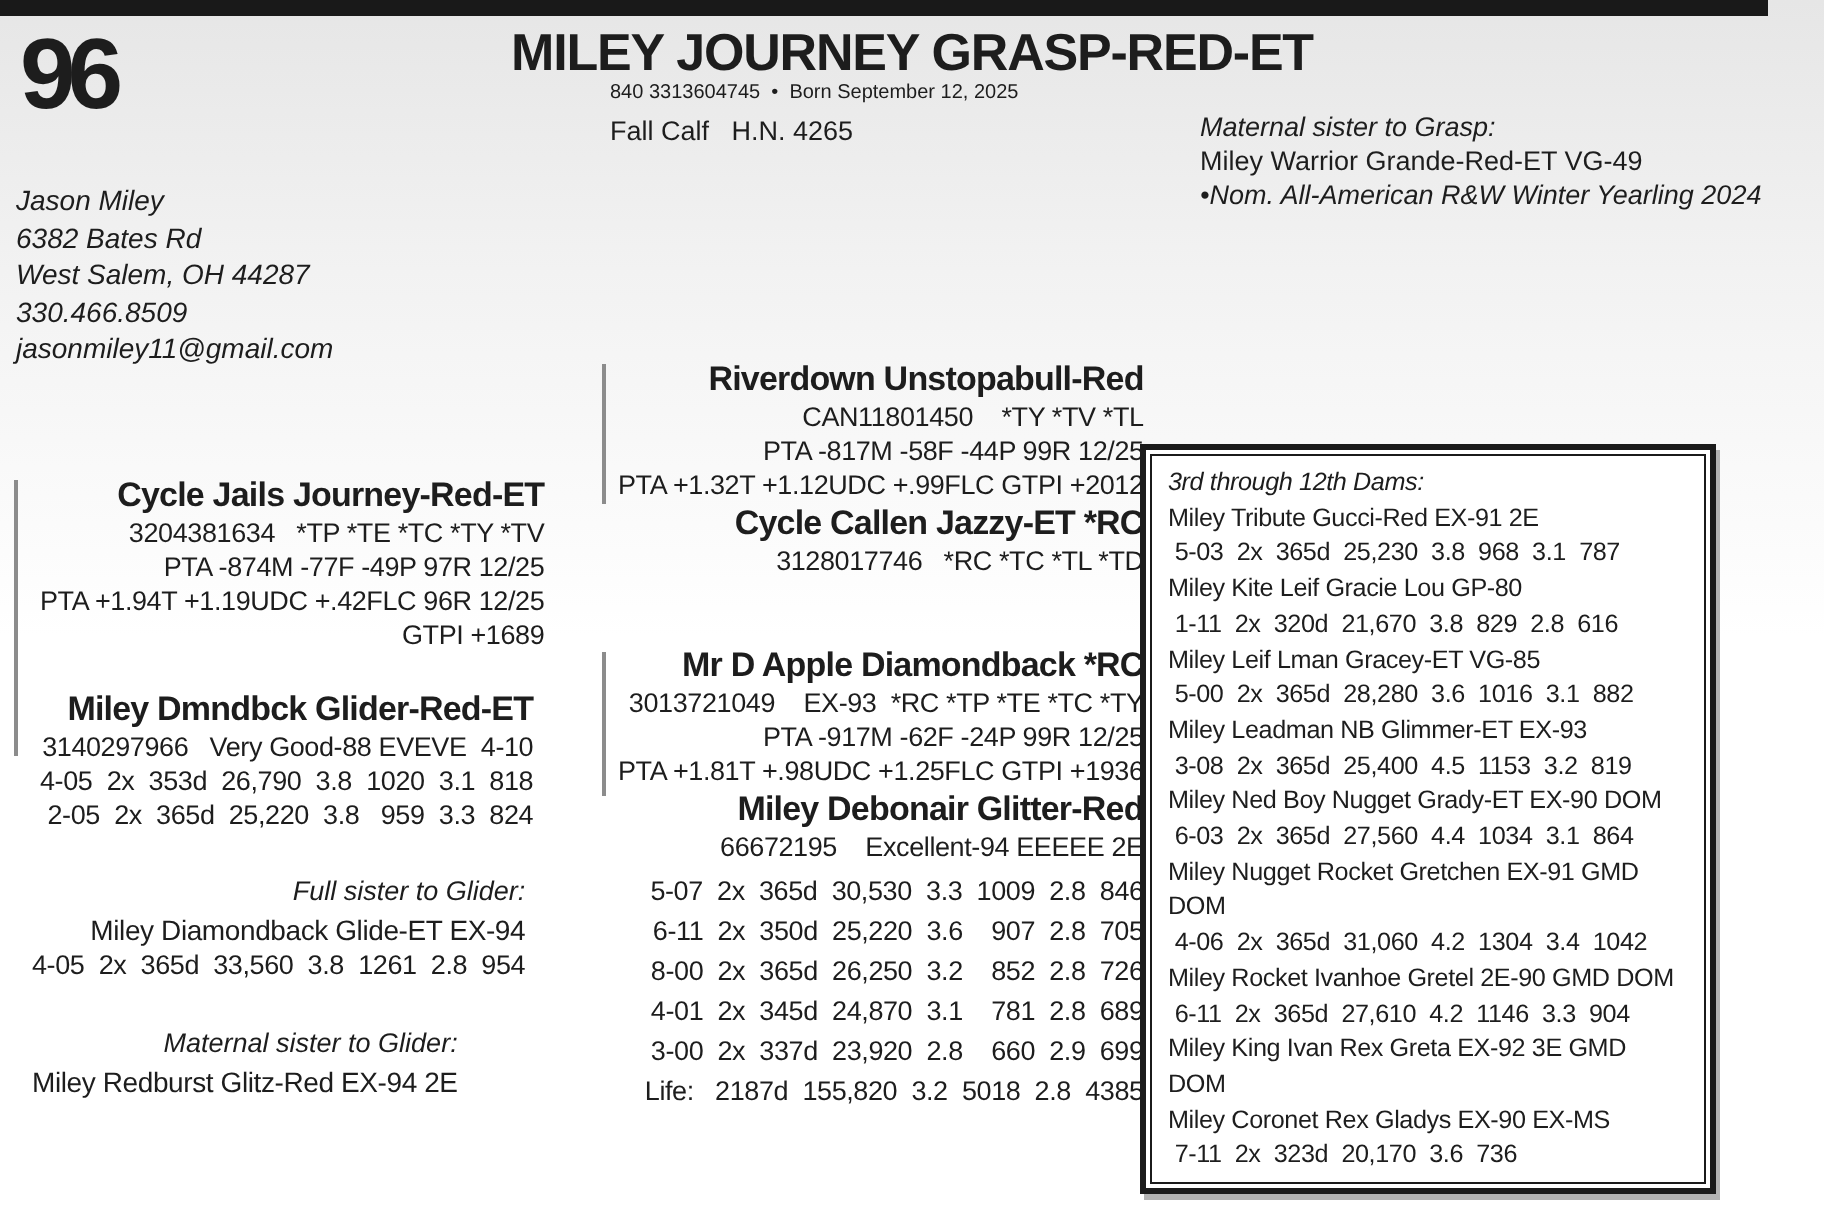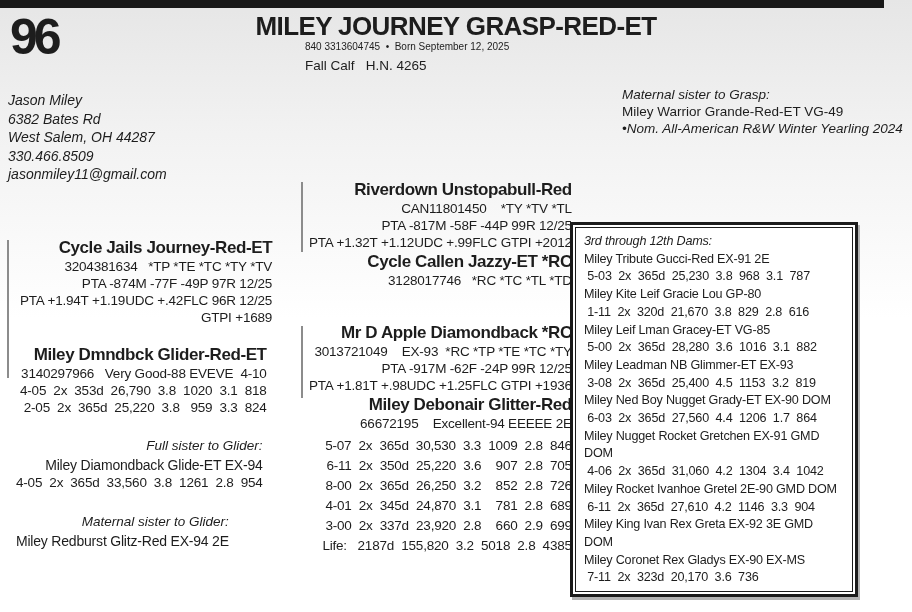--- a/index.html
+++ b/index.html
@@ -5,21 +5,21 @@
   html,body{margin:0;padding:0;}
   body{font-family:"Liberation Sans",sans-serif;color:#1d1d1d;background:#e9e9e9;}
   .page{position:relative;width:912px;height:612px;overflow:hidden;
         background:linear-gradient(180deg,#e6e6e6 0%,#f2f2f2 22%,#ffffff 52%);}
   .topbar{position:absolute;left:0;top:0;width:884px;height:8px;background:#191919;}
   .lot{position:absolute;left:10px;top:0px;font-size:50px;line-height:74px;font-weight:bold;letter-spacing:-4px;}
   .title{position:absolute;left:0;top:11px;width:912px;text-align:center;
          font-size:26px;font-weight:bold;letter-spacing:-0.6px;white-space:pre;}
   .regline{position:absolute;left:305px;top:41px;font-size:10px;white-space:pre-wrap;}
   .calfline{position:absolute;left:305px;top:58px;font-size:13.5px;white-space:pre-wrap;}
-  .msg{position:absolute;left:600px;top:86px;font-size:13.5px;line-height:17px;margin-left:22px;}
+  .msg{position:absolute;left:600px;top:55px;font-size:13.5px;line-height:17px;}
   .italic{font-style:italic;}
   .contact{position:absolute;left:8px;top:91px;font-style:italic;font-size:14px;line-height:18.5px;}
   .ped-name{font-size:17px;font-weight:bold;letter-spacing:-0.4px;line-height:21px;white-space:pre;}
   .ped-details{font-size:13.5px;line-height:17px;white-space:pre-wrap;padding-left:4px;letter-spacing:-0.2px;}
   .block{position:absolute;text-align:right;}
   .bracket{position:absolute;width:2px;background:#8c8c8c;}
   .records{font-size:13.5px;line-height:20px;white-space:pre-wrap;padding-left:4px;letter-spacing:-0.2px;margin-top:4px;}
   .sister-label{font-style:italic;font-size:13.5px;line-height:18.5px;}
   .sister-name{font-size:14px;line-height:18.5px;letter-spacing:-0.2px;}
   .sister-record{font-size:13.5px;line-height:18.5px;white-space:pre-wrap;letter-spacing:-0.2px;}
@@ -116,21 +116,21 @@
       <div>
           <div class="dam-name">Miley Tribute Gucci-Red EX-91 2E</div>
           <div class="dam-record"> 5-03  2x  365d  25,230  3.8  968  3.1  787</div>
           <div class="dam-name">Miley Kite Leif Gracie Lou GP-80</div>
           <div class="dam-record"> 1-11  2x  320d  21,670  3.8  829  2.8  616</div>
           <div class="dam-name">Miley Leif Lman Gracey-ET VG-85</div>
           <div class="dam-record"> 5-00  2x  365d  28,280  3.6  1016  3.1  882</div>
           <div class="dam-name">Miley Leadman NB Glimmer-ET EX-93</div>
           <div class="dam-record"> 3-08  2x  365d  25,400  4.5  1153  3.2  819</div>
           <div class="dam-name">Miley Ned Boy Nugget Grady-ET EX-90 DOM</div>
-          <div class="dam-record"> 6-03  2x  365d  27,560  4.4  1206  1.7  864</div>
+          <div class="dam-record"> 6-03  2x  365d  27,560  4.4  1034  3.1  864</div>
           <div class="dam-name">Miley Nugget Rocket Gretchen EX-91 GMD DOM</div>
           <div class="dam-record"> 4-06  2x  365d  31,060  4.2  1304  3.4  1042</div>
           <div class="dam-name">Miley Rocket Ivanhoe Gretel  2E-90  GMD DOM</div>
           <div class="dam-record"> 6-11  2x  365d  27,610  4.2  1146  3.3  904</div>
           <div class="dam-name">Miley King Ivan Rex Greta EX-92 3E GMD DOM</div>
           <div class="dam-name">Miley Coronet Rex Gladys EX-90 EX-MS</div>
           <div class="dam-record"> 7-11  2x  323d  20,170  3.6  736</div>
         </div>
     </div>
   </div>

